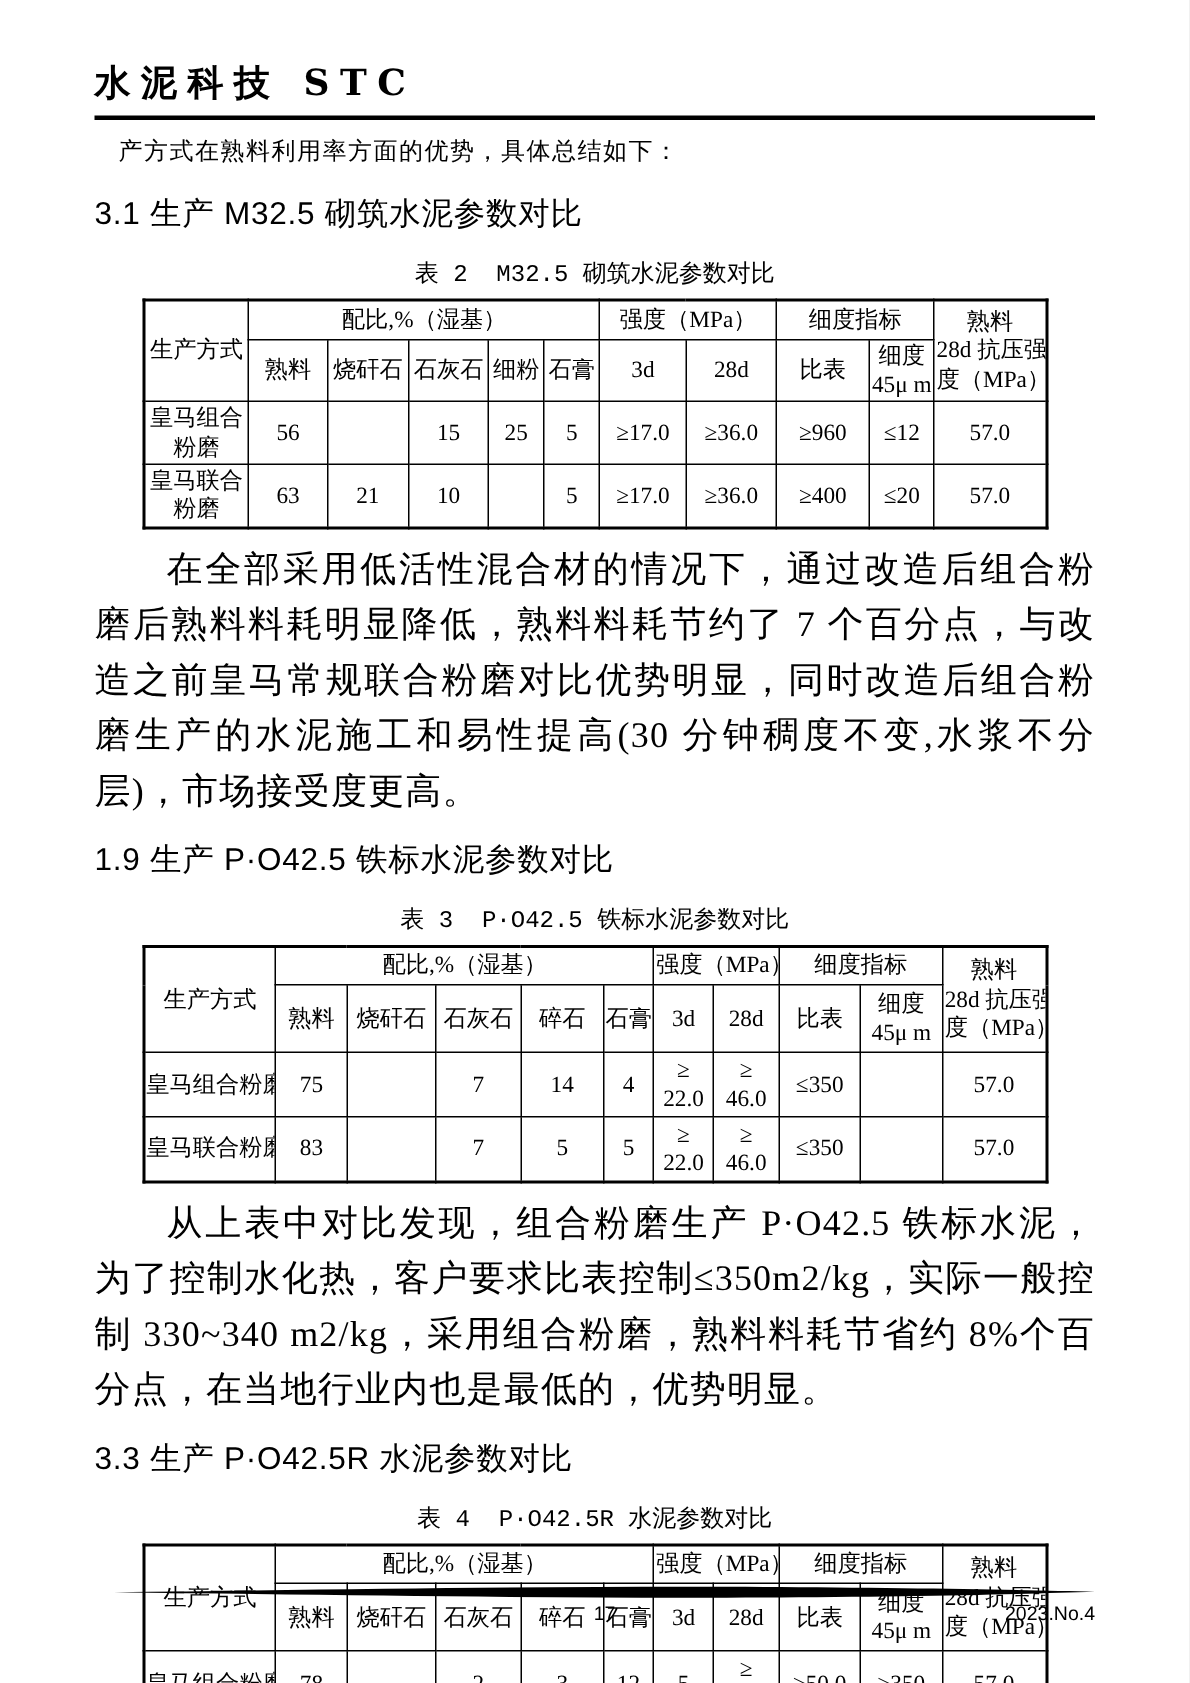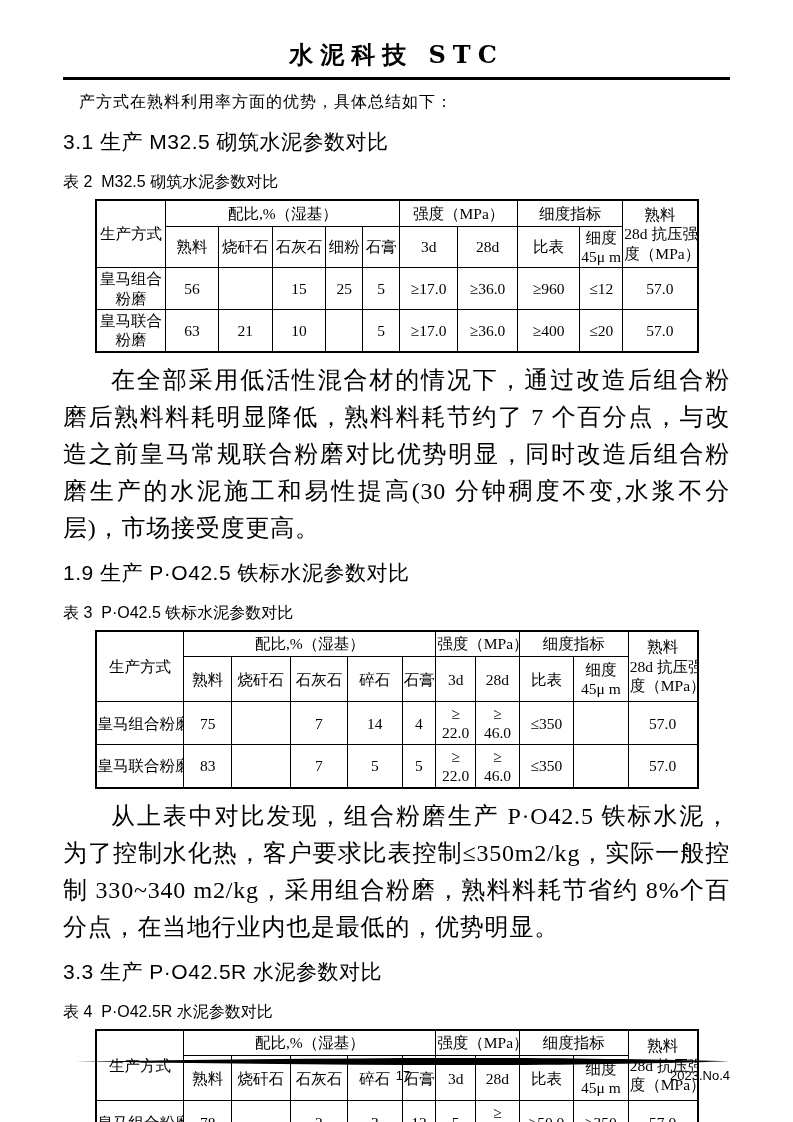--- a/index.html
+++ b/index.html
@@ -8,21 +8,21 @@
     width:793px;height:1122px;
     margin:0 auto;
     background:#ffffff;
     box-sizing:border-box;
     padding:40px 63px 0 63px;
     font-family:"Liberation Serif","DejaVu Serif",serif;
     color:#000;
     overflow:hidden;
   }
   .journal-title{
-    text-align:center;
+    text-align:left;
     font-size:24px;
     font-weight:bold;
     letter-spacing:7px;
     line-height:30px;
     font-family:"DejaVu Serif","Liberation Serif",serif;
   }
   .header-rule{
     margin-top:7px;
     border-bottom:3px solid #000;
   }
@@ -35,24 +35,24 @@
   }
   .sec-heading{
     margin:12px 0 0 0;
     font-size:21px;
     font-weight:normal;
     font-family:"Liberation Sans","DejaVu Sans",sans-serif;
     letter-spacing:0.5px;
   }
   .tbl-caption{
     margin:16px 0 6px 0;
-    text-align:left;
+    text-align:center;
     font-size:16px;
     white-space:pre-wrap;
-    font-family:Liberation Sans, sans-serif;
+    font-family:Liberation Mono, monospace;
   }
   table.cement-table{
     width:604px;
     margin:0 auto;
     border-collapse:collapse;
     table-layout:fixed;
     border:2px solid #000;
     font-size:15.5px;
     text-align:center;
   }

